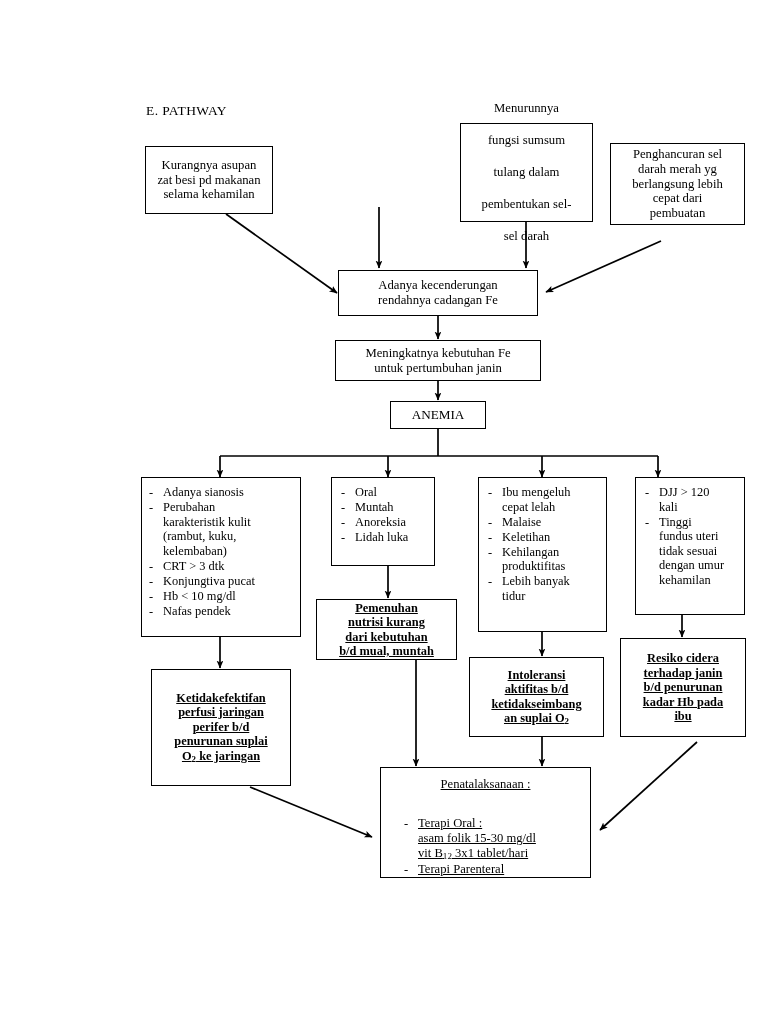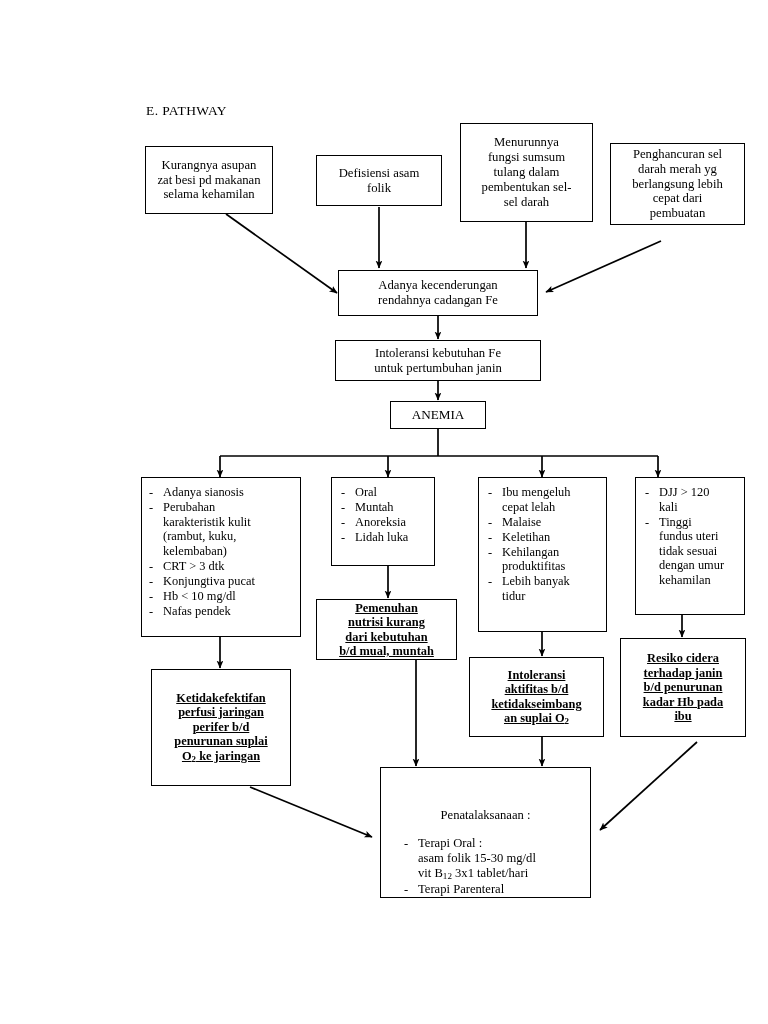--- a/index.html
+++ b/index.html
@@ -104,26 +104,22 @@
       <path d="M697,742 L600,830"></path>
     </g>
   </svg>
 
   <div class="node center" style="left:145px; top:146px; width:128px; height:68px; font-size:12.7px;">
     <span class="ln">Kurangnya asupan</span>
     <span class="ln">zat besi pd makanan</span>
     <span class="ln">selama kehamilan</span>
   </div>
 
-  <div class="node center" style="left:316px; top:155px; width:126px; height:51px; font-size:12.7px;">
-    <span class="ln">Defisiensi asam</span>
-    <span class="ln">folik</span>
-  </div>
-
-  <div class="node center" style="left:460px; top:123px; width:133px; height:99px; font-size:12.7px;">
+
+  <div class="node center" style="left:460px; top:123px; width:133px; height:99px; font-size:12.7px;gap:17px;">
     <span class="ln">Menurunnya</span>
     <span class="ln">fungsi sumsum</span>
     <span class="ln">tulang dalam</span>
     <span class="ln">pembentukan sel-</span>
     <span class="ln">sel darah</span>
   </div>
 
   <div class="node center" style="left:610px; top:143px; width:135px; height:82px; font-size:12.7px;">
     <span class="ln">Penghancuran sel</span>
     <span class="ln">darah merah yg</span>
@@ -131,21 +127,21 @@
     <span class="ln">cepat dari</span>
     <span class="ln">pembuatan</span>
   </div>
 
   <div class="node center" style="left:338px; top:270px; width:200px; height:46px; font-size:12.7px;">
     <span class="ln">Adanya kecenderungan</span>
     <span class="ln">rendahnya cadangan Fe</span>
   </div>
 
   <div class="node center" style="left:335px; top:340px; width:206px; height:41px; font-size:12.7px;">
-    <span class="ln">Intoleransi kebutuhan Fe</span>
+    <span class="ln">Meningkatnya kebutuhan Fe</span>
     <span class="ln">untuk pertumbuhan janin</span>
   </div>
 
   <div class="node center" style="left:390px; top:401px; width:96px; height:28px; font-size:13.2px;">
     <span class="ln">ANEMIA</span>
   </div>
 
   <div class="node listbox" style="left:141px; top:477px; width:160px; height:160px; font-size:12.4px; padding:7px 5px 0 6px;">
     <ul class="items">
       <li>
@@ -268,21 +264,21 @@
   </div>
 
   <div class="node bold" style="left:620px; top:638px; width:126px; height:99px; font-size:12.4px;">
     <span class="ln">Resiko cidera</span>
     <span class="ln">terhadap janin</span>
     <span class="ln">b/d penurunan</span>
     <span class="ln">kadar Hb pada</span>
     <span class="ln">ibu</span>
   </div>
 
-  <div class="node" style="left:380px; top:767px; width:211px; height:131px; font-size:12.6px; padding:9px 6px 0 6px; justify-content:flex-end;">
+  <div class="node" style="left:380px; top:767px; width:211px; height:111px; font-size:12.6px; padding:9px 6px 0 6px; justify-content:space-between;text-decoration:underline;">
     <div style="text-align:center; margin-bottom:13px;">Penatalaksanaan :</div>
     <ul class="items" style="padding-left:16px;">
       <li>
           <span class="dash">-</span>
         <span class="ln">Terapi Oral :</span>
         <span class="ln">asam folik 15-30 mg/dl</span>
         <span class="ln"><span>vit B</span><sub>12</sub><span> 3x1 tablet/hari</span></span>
         </li>
       <li>
           <span class="dash">-</span>

